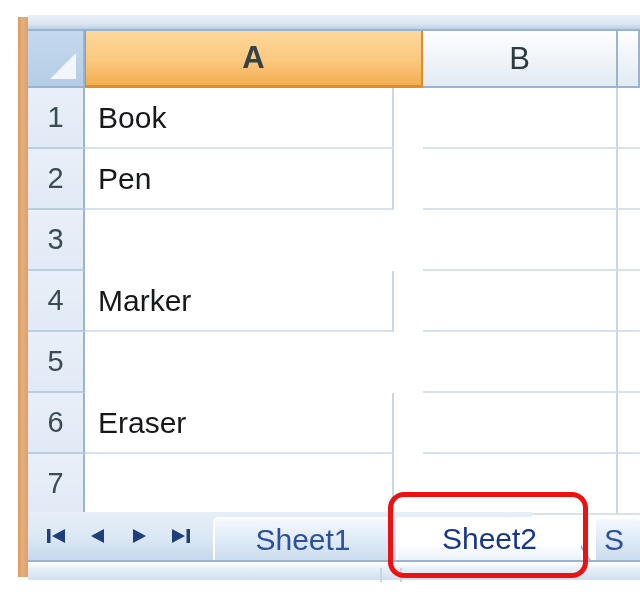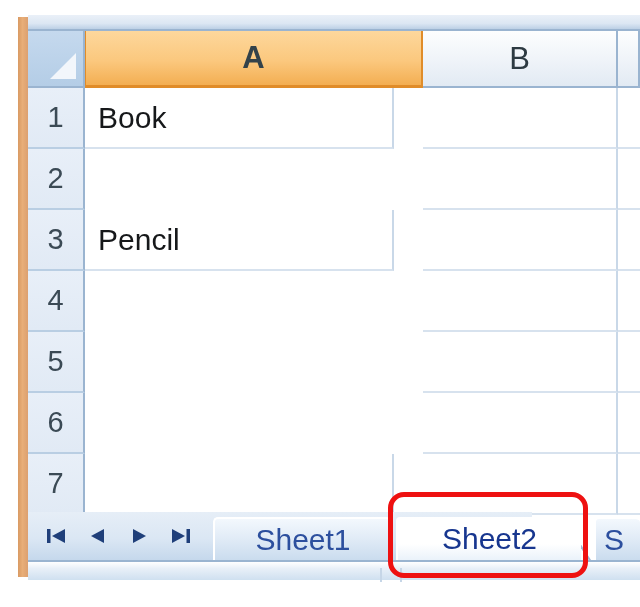--- a/index.html
+++ b/index.html
@@ -274,41 +274,43 @@
 
     <div class="rows" id="rows-container">
         <div class="row" style="top: 0px;">
           <div class="row-head">1</div>
           <div class="cell a">Book</div>
           <div class="cell b"></div>
           <div class="cell c"></div>
         </div>
         <div class="row" style="top: 61px;">
           <div class="row-head">2</div>
+          <div class="cell a">Pen</div>
           <div class="cell b"></div>
           <div class="cell c"></div>
         </div>
         <div class="row" style="top: 122px;">
           <div class="row-head">3</div>
-          <div class="cell a">Pencil</div>
           <div class="cell b"></div>
           <div class="cell c"></div>
         </div>
         <div class="row" style="top: 183px;">
           <div class="row-head">4</div>
+          <div class="cell a">Marker</div>
           <div class="cell b"></div>
           <div class="cell c"></div>
         </div>
         <div class="row" style="top: 244px;">
           <div class="row-head">5</div>
           <div class="cell b"></div>
           <div class="cell c"></div>
         </div>
         <div class="row" style="top: 305px;">
           <div class="row-head">6</div>
+          <div class="cell a">Eraser</div>
           <div class="cell b"></div>
           <div class="cell c"></div>
         </div>
         <div class="row" style="top: 366px;">
           <div class="row-head">7</div>
           <div class="cell a"></div>
           <div class="cell b"></div>
           <div class="cell c"></div>
         </div>
       </div>

